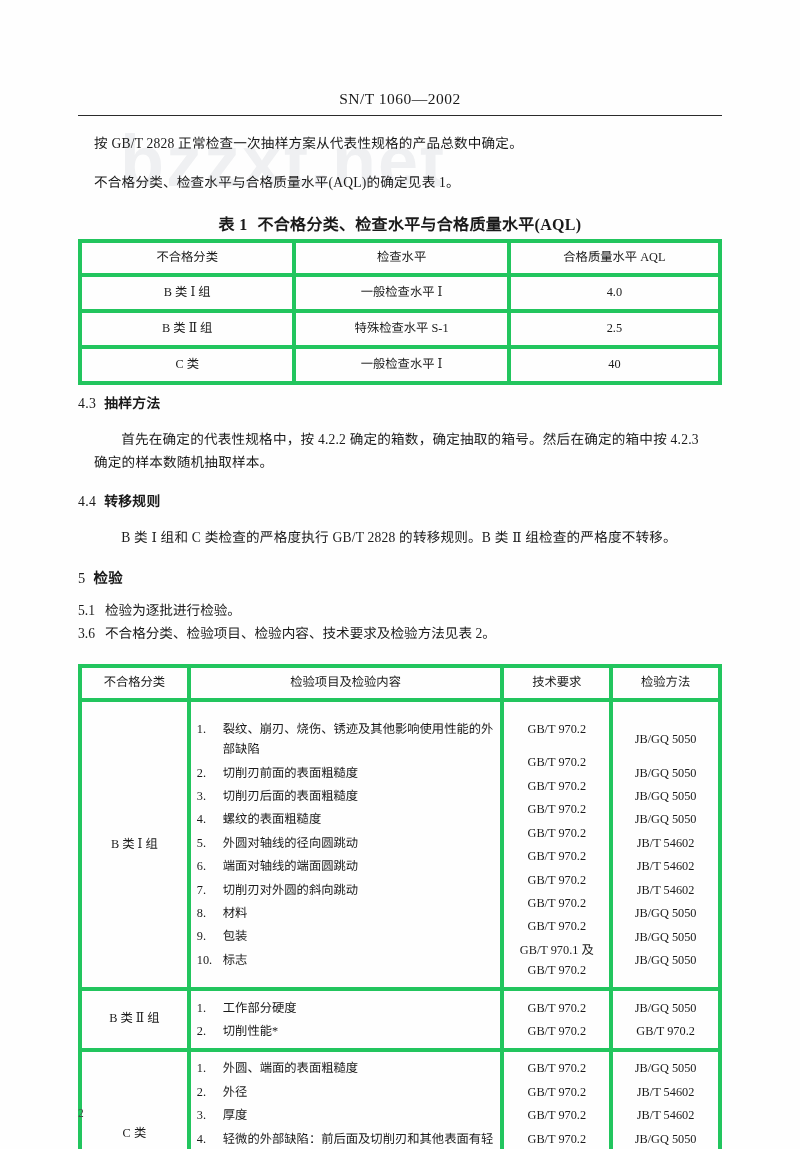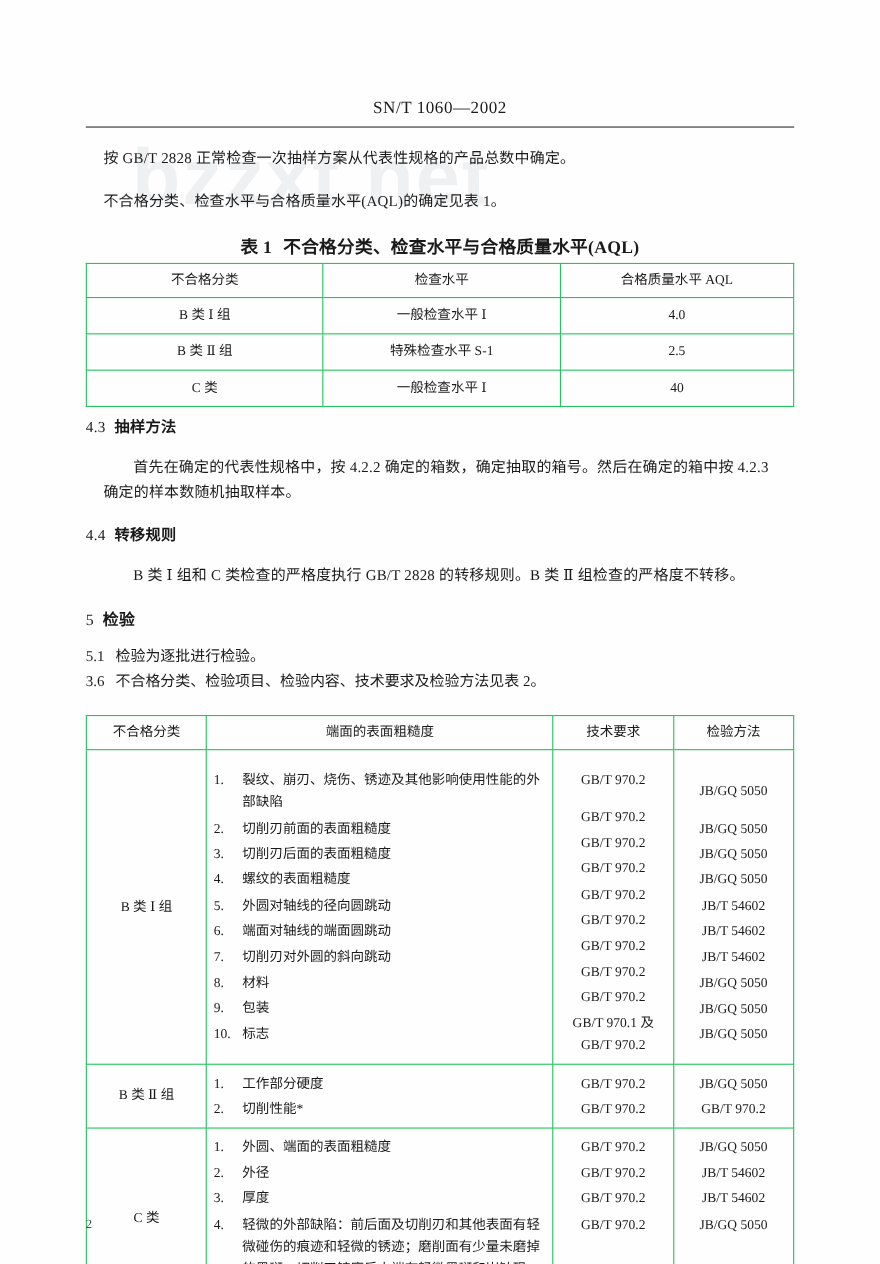--- a/index.html
+++ b/index.html
@@ -82,21 +82,21 @@
     letter-spacing: 0.3px;
   }
   .tbl-caption .cap-num { margin-right: 10px; }
   table.std {
     border-collapse: collapse;
     width: 100%;
     font-size: 12.3px;
     table-layout: fixed;
   }
   table.std td, table.std th {
-    border: 1px solid #22c55e;
+    border: 4px solid #22c55e;
     padding: 5px 6px;
     vertical-align: middle;
     font-weight: normal;
     line-height: 1.62;
   }
   table.std.outer { border: 1.4px solid #242424; }
   .ctr { text-align: center; }
   .t1 { margin-bottom: 4px; }
   .t1 td { height: 22px; }
   .t2 td { padding: 2px 7px; }
@@ -204,21 +204,21 @@
     <table class="std outer t2">
       <colgroup>
           <col style="width:17%">
           <col style="width:49%">
           <col style="width:17%">
           <col style="width:17%">
         </colgroup>
       <thead>
         <tr>
           <th class="ctr">不合格分类</th>
-          <th class="ctr">端面的表面粗糙度</th>
+          <th class="ctr">检验项目及检验内容</th>
           <th class="ctr">技术要求</th>
           <th class="ctr">检验方法</th>
         </tr>
       </thead>
       <tbody>
         <tr>
           <td class="ctr">B 类 Ⅰ 组</td>
           <td>
             <ul class="item-list">
               <li>

